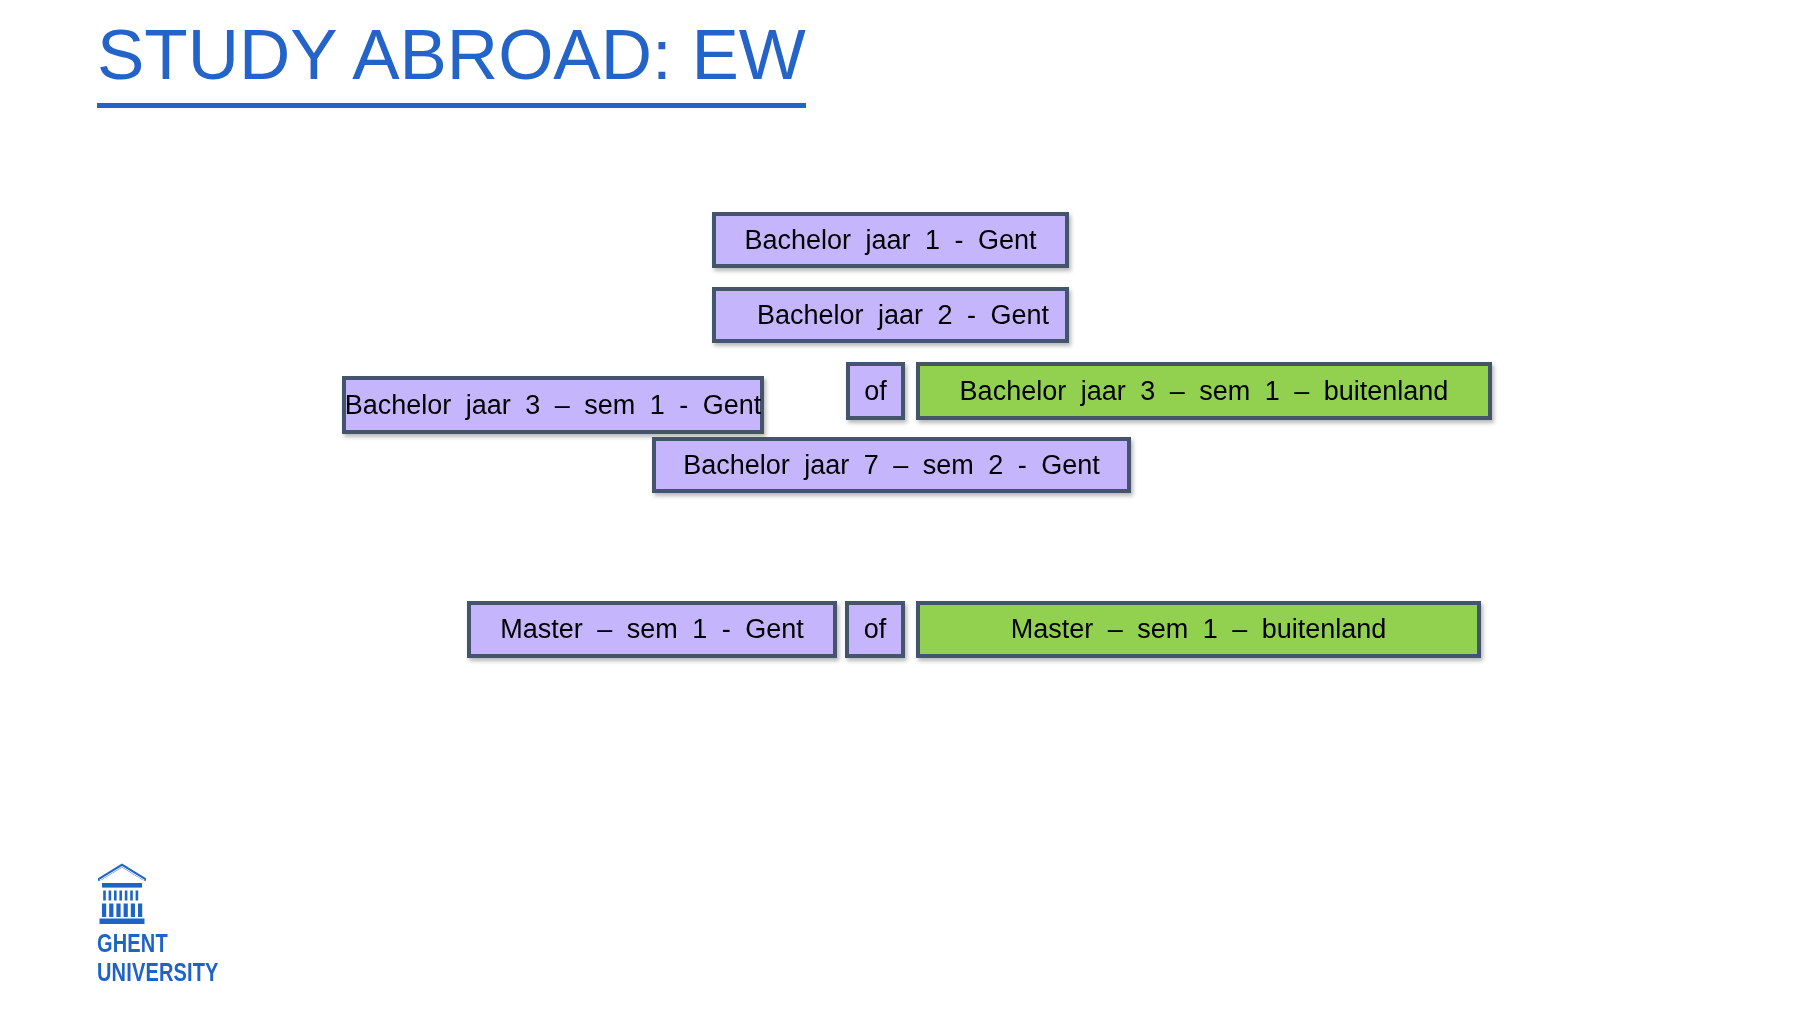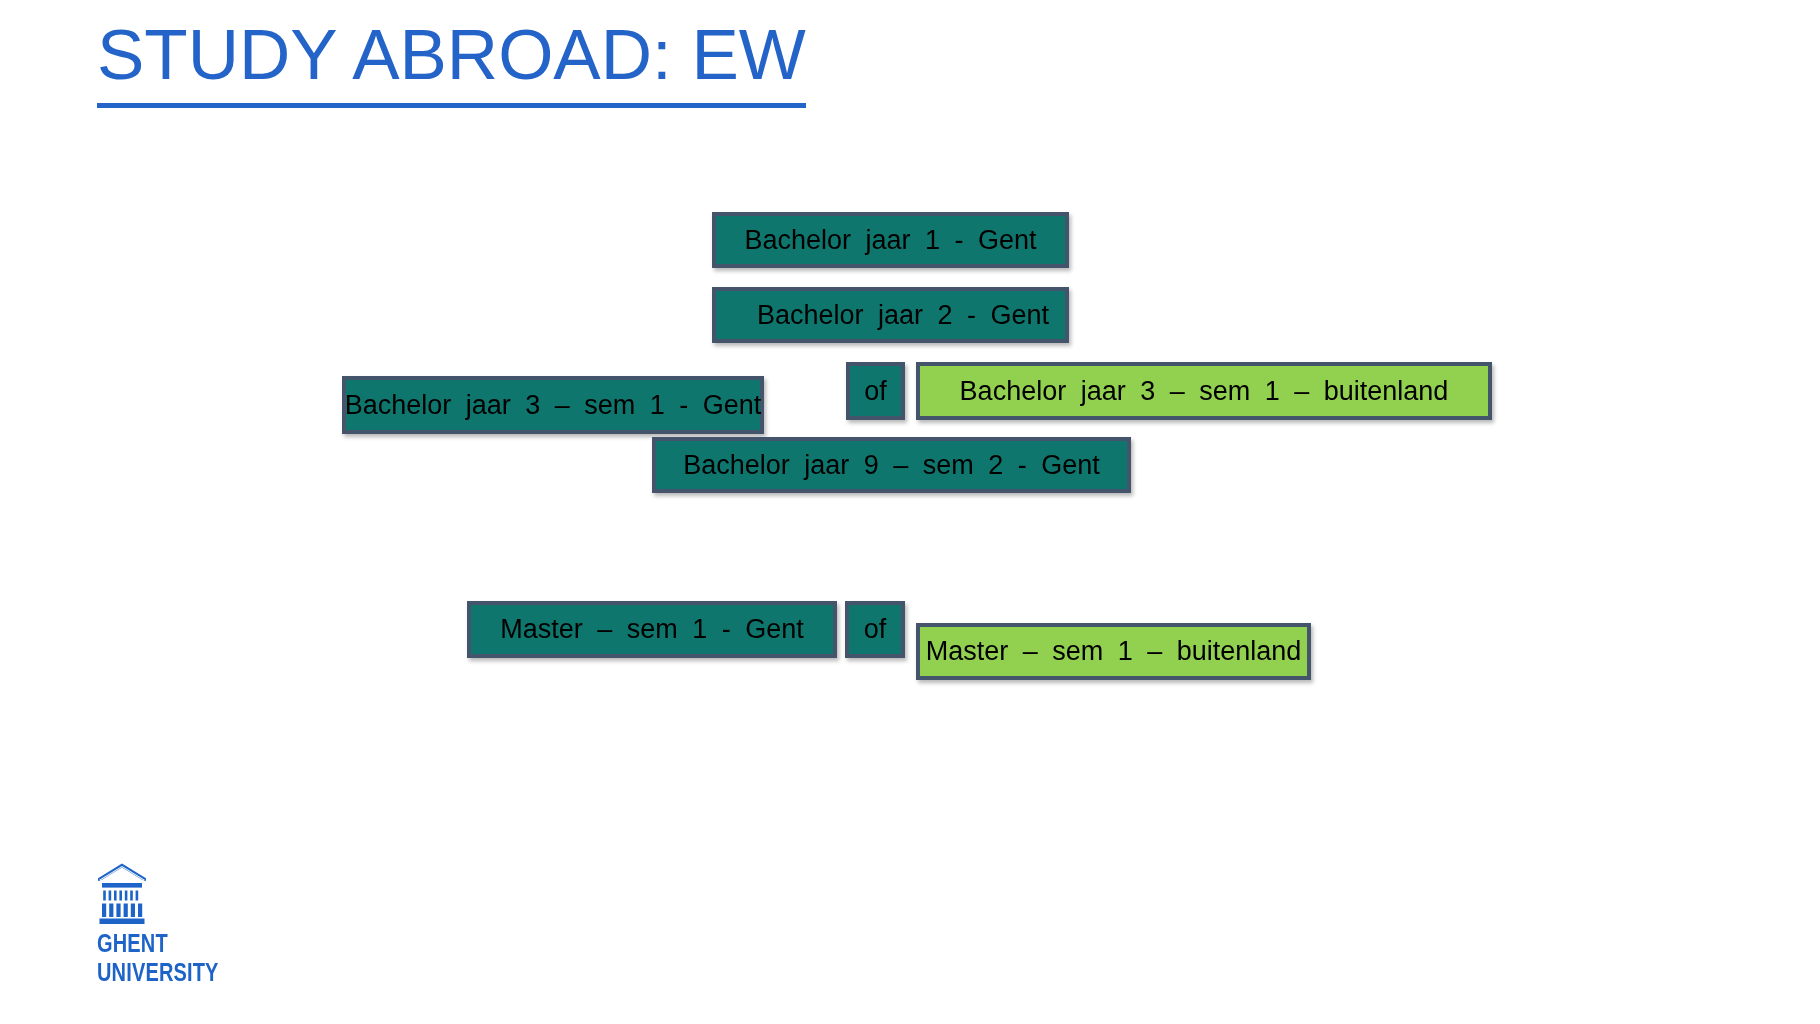--- a/index.html
+++ b/index.html
@@ -25,21 +25,21 @@
   }
   .title-text{
     display:inline-block;
     padding-bottom:10px;
     border-bottom:5px solid var(--title-blue);
   }
   .diagram{position:absolute;inset:0;}
   .box{
     position:absolute;
     display:flex;align-items:center;justify-content:center;
-    background:#0f766e;
+    background:#c4b5fd;
     border:4px solid var(--box-border);
     box-shadow:2px 3px 4px rgba(0,0,0,0.28);
     font-size:27px;color:var(--box-text);
     white-space:nowrap;word-spacing:7px;
     padding:0 4px;
   }
   .box.abroad{background:var(--highlight-green);}
   .box.of{word-spacing:normal;padding:0;}
   .logo{position:absolute;left:97px;top:862px;width:140px;}
   .logo-building{display:block;}
@@ -64,27 +64,27 @@
     <div class="box gent" style="left:712px;top:212px;width:357px;height:56px;">Bachelor jaar 1 - Gent</div>
 
     <div class="box gent" style="left:712px;top:287px;width:357px;height:56px;padding-left:29px;">Bachelor jaar 2 - Gent</div>
 
     <div class="box gent" style="left:342px;top:376px;width:422px;height:58px;">Bachelor jaar 3 – sem 1 - Gent</div>
 
     <div class="box of" style="left:846px;top:362px;width:59px;height:58px;">of</div>
 
     <div class="box abroad" style="left:916px;top:362px;width:576px;height:58px;">Bachelor jaar 3 – sem 1 – buitenland</div>
 
-    <div class="box gent" style="left:652px;top:437px;width:479px;height:56px;">Bachelor jaar 9 – sem 2 - Gent</div>
+    <div class="box gent" style="left:652px;top:437px;width:479px;height:56px;">Bachelor jaar 7 – sem 2 - Gent</div>
 
     <div class="box gent" style="left:467px;top:601px;width:370px;height:57px;">Master – sem 1 - Gent</div>
 
     <div class="box of" style="left:845px;top:601px;width:60px;height:57px;">of</div>
 
-    <div class="box abroad" style="left:916px;top:623px;width:395px;height:57px;">Master – sem 1 – buitenland</div>
+    <div class="box abroad" style="left:916px;top:601px;width:565px;height:57px;">Master – sem 1 – buitenland</div>
 
 
   </div>
 
   <div class="logo">
     <svg class="logo-building" width="50" height="62" viewBox="0 0 50 62" xmlns="http://www.w3.org/2000/svg">
       <g fill="#1E64C8" stroke="none">
         <path d="M2,18 L25,4 L48,18 L45.5,18 L25,5.6 L4.5,18 Z M25,1.5 L1,16.2 L1,18.8 L2.5,18.8 L25,5 L47.5,18.8 L49,18.8 L49,16.2 Z"></path>
         <rect x="5" y="21" width="40" height="4.6"></rect>
         <rect x="6.2" y="28.5" width="2.6" height="10"></rect>

